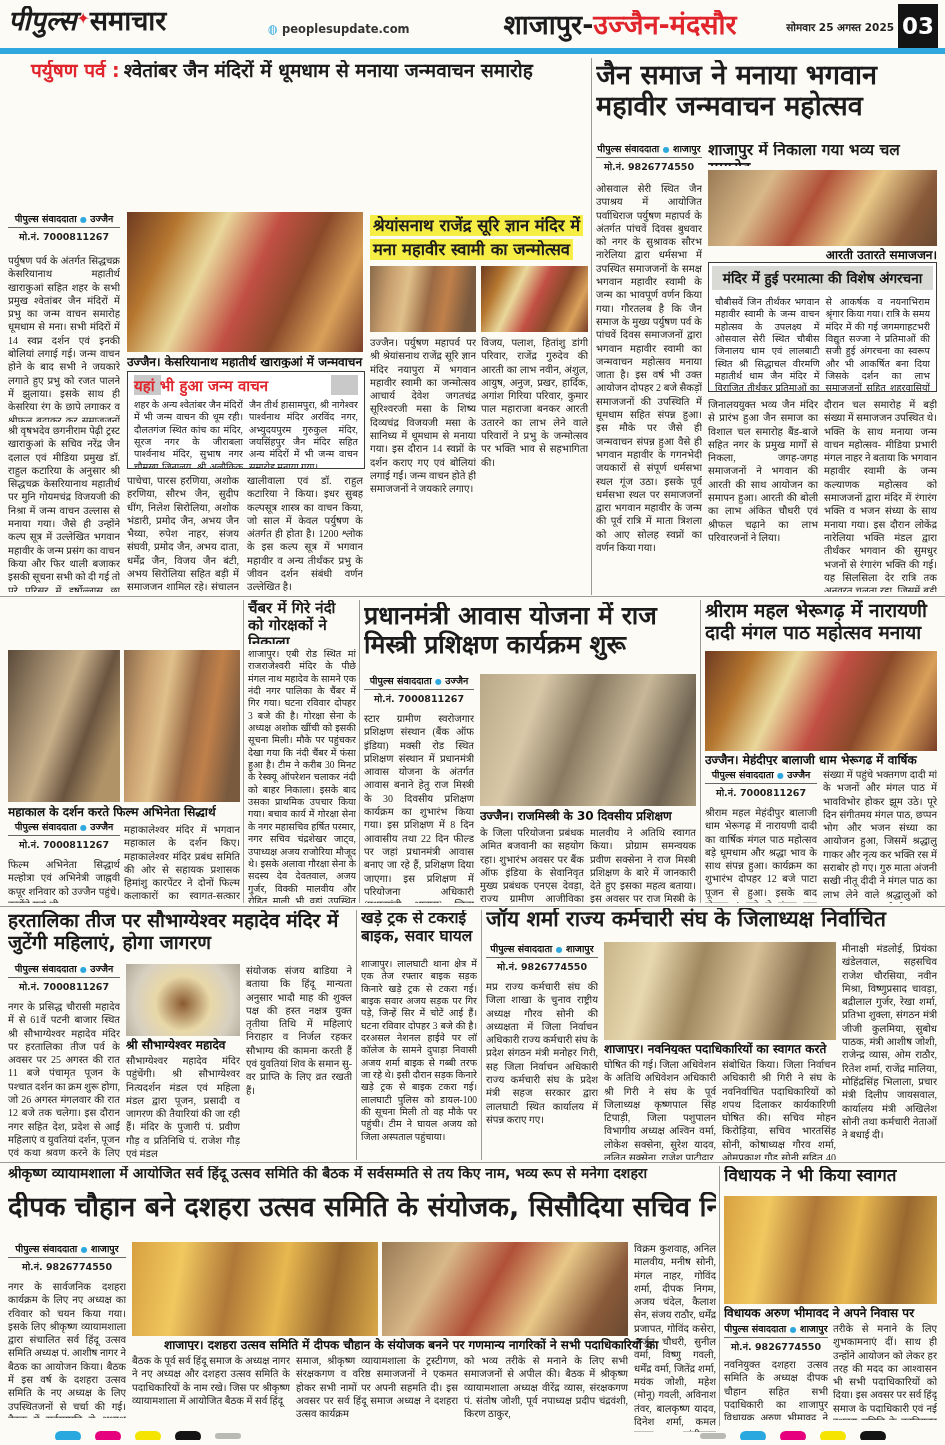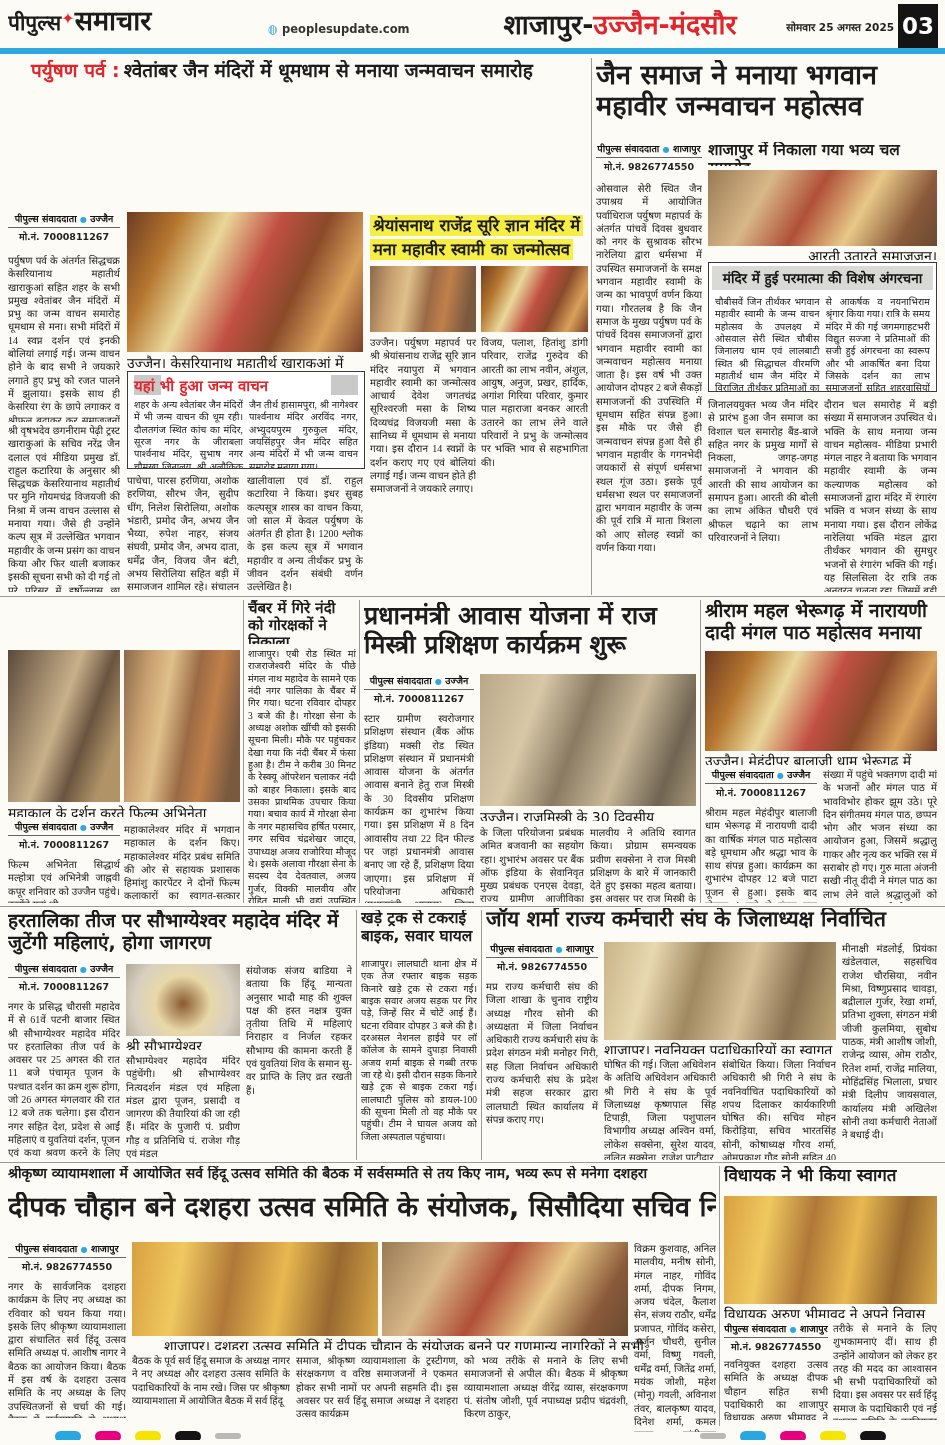--- a/index.html
+++ b/index.html
@@ -6,21 +6,21 @@
 html,body{background:#e9e7e1;}
 #page{position:relative;width:945px;height:1445px;margin:0 auto;background:#fcfbf6;font-family:"Liberation Serif",serif;overflow:hidden;}
 .abs{position:absolute;overflow:hidden;}
 .hl{font-family:"DejaVu Sans","Liberation Sans",sans-serif;font-weight:700;color:#1c1c1c;line-height:1.14;}
 .body-txt{font-size:10px;line-height:1.33;text-align:justify;color:#1b1b1b;}
 .body-sm{font-size:9.5px;line-height:1.3;text-align:justify;color:#1b1b1b;}
 .byline{text-align:center;font-family:"DejaVu Sans","Liberation Sans",sans-serif;}
 .byline .b1{display:block;font-size:9.5px;font-weight:700;color:#111;border-bottom:1px solid #666;padding-bottom:2px;margin-bottom:2px;}
 .byline .b2{display:block;font-size:9.5px;font-weight:700;color:#222;}
 .dot{color:#2fa8e0;font-size:8px;}
-.cap{font-size:14px;font-weight:400;font-family:"DejaVu Sans","Liberation Sans",sans-serif;color:#101010;line-height:1.2;}
+.cap{font-size:12px;font-weight:700;font-family:"DejaVu Sans","Liberation Sans",sans-serif;color:#101010;line-height:1.2;}
 .vr{background:#9a9a96;}
 .hr{background:#9a9a96;}
 .box{border:1px solid #3a3a3a;background:#fff;}
 .photo{width:100%;height:100%;}
 .ph-temple{background:linear-gradient(115deg,#6e3b22 0%,#b5762f 18%,#e9d79a 34%,#c14f43 52%,#8a4a2a 68%,#d9a05a 84%,#7a3f28 100%);}
 .ph-crowd{background:linear-gradient(100deg,#8a6a4a 0%,#c9a070 20%,#e0c08a 35%,#9a6a45 55%,#c0804a 70%,#7a5a3f 90%);}
 .ph-rally{background:linear-gradient(120deg,#9a7a55 0%,#d8b888 25%,#b05038 45%,#e8c888 65%,#8a5a3a 85%,#6a4a30 100%);}
 .ph-office{background:linear-gradient(110deg,#b8a888 0%,#d8c8a8 25%,#8a7a62 45%,#c8b898 65%,#706452 85%,#a89878 100%);}
 .ph-shivling{background:radial-gradient(circle at 50% 55%,#8a5a30 0%,#e8d8a8 40%,#d8d0c0 70%,#b0a898 100%);}
 .ph-meet{background:linear-gradient(105deg,#c8b488 0%,#e8d8b0 20%,#a08860 40%,#d8c098 60%,#887050 80%,#c0a878 100%);}
@@ -31,21 +31,21 @@
 .mark-oval{display:inline-block;width:26px;height:11px;border-radius:6px;margin-right:14px;vertical-align:middle;}
 .mark-dash{display:inline-block;width:26px;height:6px;border-radius:3px;background:#b9b9b5;margin-right:14px;vertical-align:middle;}
 .yellow-mark{background:#f7ee45;padding:1px 3px;box-decoration-break:clone;}
 </style>
 </head>
 <body>
 
 <div id="page">
 
   <div class="abs" style="left:8px;top:6px;width:250px;height:40px;">
-    <span class="hl" style="font-size:21px;">पीपुल्स</span><span style="color:#e0262c;font-size:16px;vertical-align:6px;">✦</span><span class="hl" style="font-size:27px;">समाचार</span>
+    <span class="hl" style="font-size:27px;font-style:italic;">पीपुल्स</span><span style="color:#e0262c;font-size:16px;vertical-align:6px;">✦</span><span class="hl" style="font-size:27px;">समाचार</span>
   </div>
   <div class="abs" style="left:268px;top:22px;width:170px;height:18px;font-family:'DejaVu Sans',sans-serif;font-size:11.5px;font-weight:700;color:#333;">
     <span style="color:#2fa8e0;">◍ </span><span>peoplesupdate.com</span>
   </div>
   <div class="abs" style="left:450px;top:10px;width:340px;height:36px;text-align:center;">
     <span class="hl" style="font-size:27px;">शाजापुर-</span><span class="hl" style="font-size:27px;color:#e0262c;">उज्जैन-मंदसौर</span>
   </div>
   <div class="abs" style="left:786px;top:20px;width:108px;height:18px;text-align:right;font-family:'DejaVu Sans',sans-serif;font-size:10.5px;font-weight:700;color:#222;">सोमवार 25 अगस्त 2025</div>
   <div class="abs" style="left:898px;top:4px;width:40px;height:44px;background:#141414;color:#fff;text-align:center;line-height:44px;font-family:'DejaVu Sans',sans-serif;font-size:23px;font-weight:700;">03</div>
   <div class="abs" style="left:0;top:48px;width:945px;height:6px;background:#2fa8e0;"></div>

